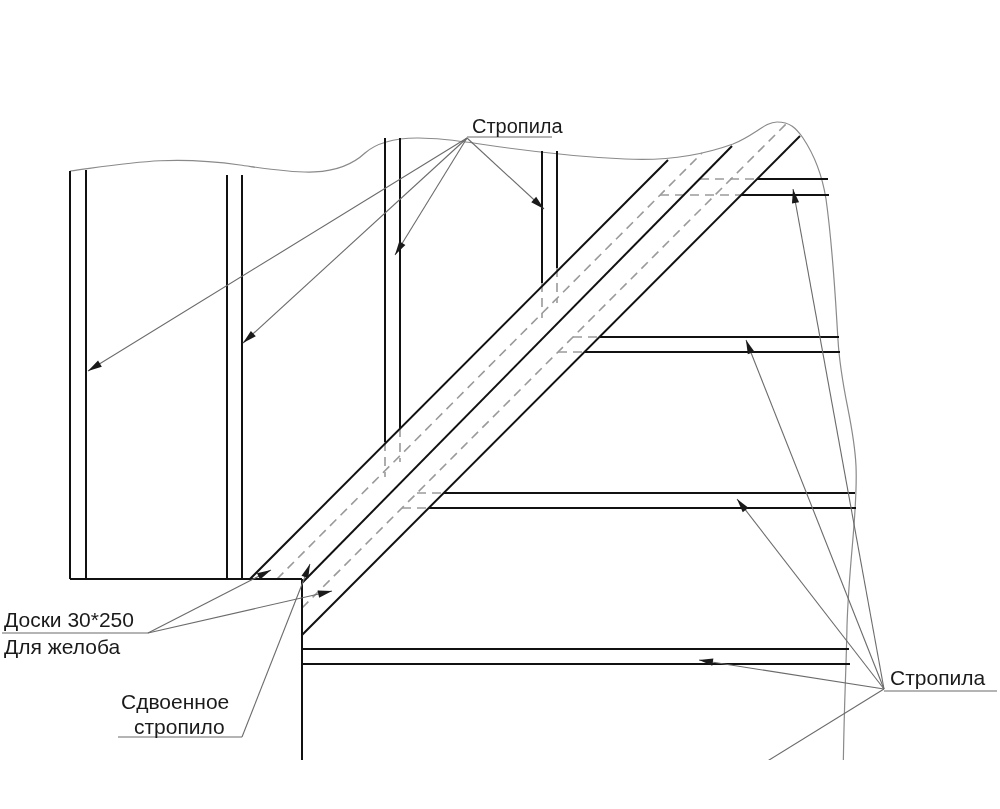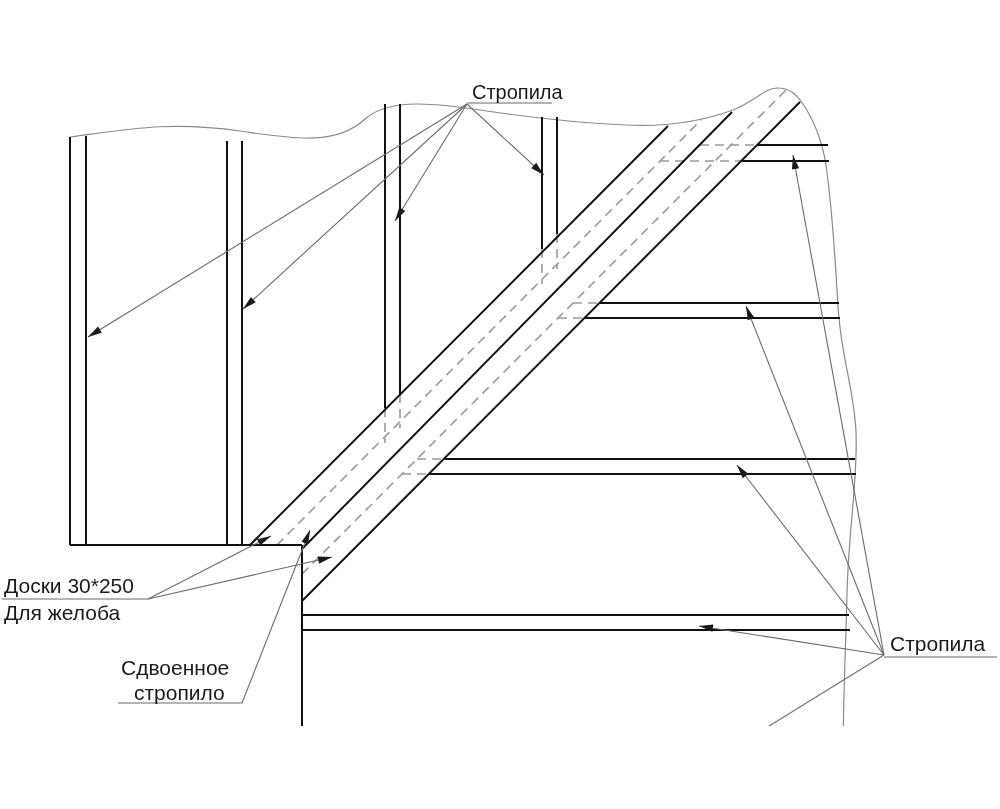--- a/index.html
+++ b/index.html
@@ -4,21 +4,21 @@
 <style>
   :root{
     --c-line:#111111;
     --c-hidden:#9a9a9a;
     --c-leader:#6b6b6b;
     --c-break:#8a8a8a;
     --c-text:#1a1a1a;
     --c-bg:#ffffff;
   }
   html,body{margin:0;padding:0;background:var(--c-bg);}
-  .canvas{width:1000px;height:726px;position:relative;background:var(--c-bg);overflow:hidden;}
+  .canvas{width:1000px;height:726px;position:relative;background:var(--c-bg);overflow:hidden;margin-top:34px;}
   svg{display:block;}
   .solid{stroke:var(--c-line);stroke-width:2;fill:none;stroke-linecap:butt;}
   .hidden-line{stroke:var(--c-hidden);stroke-width:1.6;fill:none;stroke-dasharray:9 6;}
   .break-line{stroke:var(--c-break);stroke-width:1.2;fill:none;}
   .leader{stroke:var(--c-leader);stroke-width:1.1;fill:none;}
   .label{font-family:"Liberation Sans","DejaVu Sans",sans-serif;fill:var(--c-text);}
   .fs20{font-size:20px;}
   .fs21{font-size:21px;}
 </style>
 </head>

